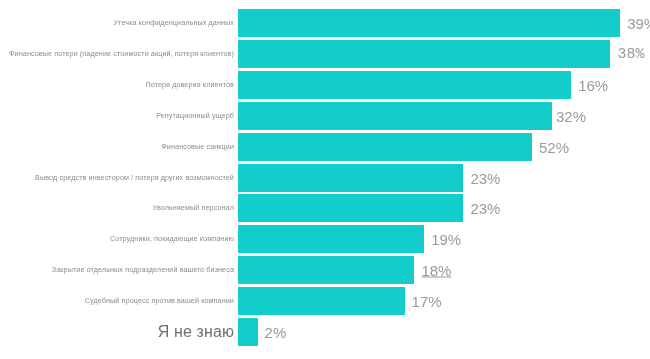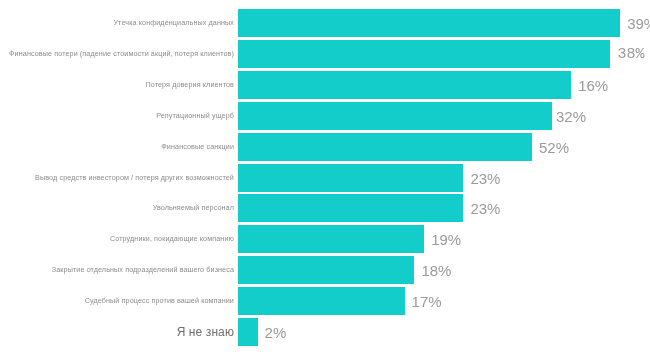--- a/index.html
+++ b/index.html
@@ -31,21 +31,21 @@
     right: 416px;          
     white-space: nowrap;
     color: #8c8c8c;
     font-size: 7.2px;
     letter-spacing: 0.1px;
     line-height: 1;
     top: 50%;
     transform: translateY(-50%);
   }
   .label.big {
-    font-size: 12px;
+    font-size: 16px;
     color: #6f6f6f;
   }
   .bar {
     position: absolute;
     left: 238px;
     top: 0;
     height: 100%;
     background: #12cdc9;
     box-sizing: border-box;
   }
@@ -99,21 +99,21 @@
       <span class="value" style="left: 470.4px;">23%</span>
     </div>
     <div class="row" style="top: 225.3px; height: 28px;">
       <span class="label">Сотрудники, покидающие компанию</span>
       <div class="bar" style="width: 186.2px; background: rgb(18, 205, 201);"></div>
       <span class="value" style="left: 431.2px;">19%</span>
     </div>
     <div class="row" style="top: 256.2px; height: 28px;">
       <span class="label">Закрытие отдельных подразделений вашего бизнеса</span>
       <div class="bar" style="width: 176.4px; background: rgb(18, 205, 201);"></div>
-      <span class="value" style="left: 421.4px;">18%</span>
+      <span class="value" style="left: 421.4px; text-decoration: underline;">18%</span>
     </div>
     <div class="row" style="top: 287.1px; height: 28px;">
       <span class="label">Судебный процесс против вашей компании</span>
       <div class="bar" style="width: 166.6px; background: rgb(18, 205, 201);"></div>
       <span class="value" style="left: 411.6px;">17%</span>
     </div>
     <div class="row" style="top: 318px; height: 28px;">
       <span class="label big">Я не знаю</span>
       <div class="bar" style="width: 19.6px; background: rgb(18, 205, 201);"></div>
       <span class="value" style="left: 264.6px;">2%</span>

